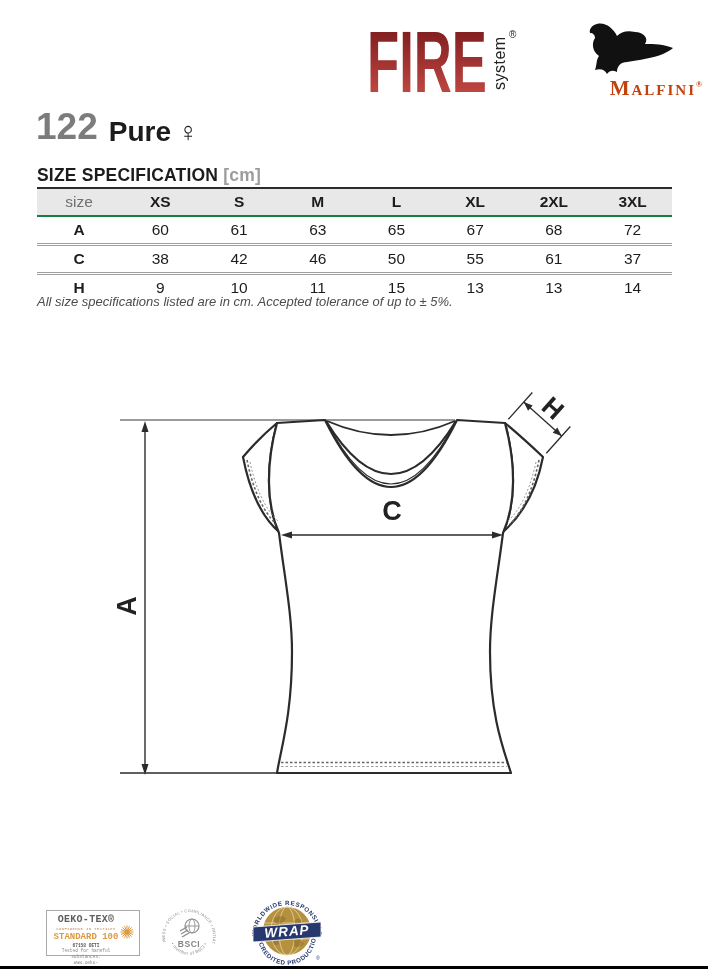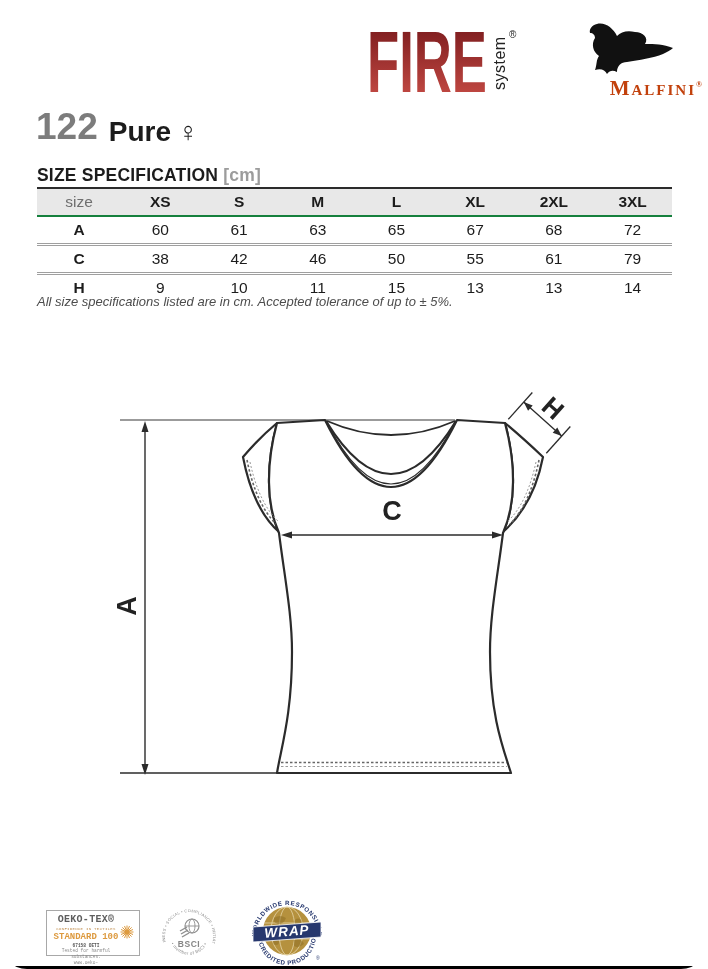--- a/index.html
+++ b/index.html
@@ -1,17 +1,17 @@
 <!DOCTYPE html>
 <html><head>
 <meta charset="utf-8">
 <style>
   html,body{margin:0;padding:0;background:#fff;}
   .page{position:relative;width:708px;height:969px;background:#fff;overflow:hidden;
-        font-family:"Liberation Sans","DejaVu Sans",sans-serif;color:#1c1c1c;border-radius:27px;}
+        font-family:"Liberation Sans","DejaVu Sans",sans-serif;color:#1c1c1c;}
   .abs{position:absolute;}
 
   
   .fire-logo{left:363px;top:24px;}
   .malfini-logo{left:583px;top:18px;}
   .malfini-text{position:absolute;left:560px;top:76px;width:142px;text-align:right;
     font-family:"Liberation Serif","DejaVu Serif",serif;font-weight:bold;font-variant:small-caps;
     font-size:21px;letter-spacing:2px;color:#c2410c;}
   .malfini-text sup{font-size:8px;letter-spacing:0;}
 
@@ -138,21 +138,21 @@
         <td>72</td>
       </tr>
       <tr class="sep">
         <td class="lbl">C</td>
         <td>38</td>
         <td>42</td>
         <td>46</td>
         <td>50</td>
         <td>55</td>
         <td>61</td>
-        <td>79</td>
+        <td>37</td>
       </tr>
       <tr>
         <td class="lbl">H</td>
         <td>9</td>
         <td>10</td>
         <td>11</td>
         <td>15</td>
         <td>13</td>
         <td>13</td>
         <td>14</td>

